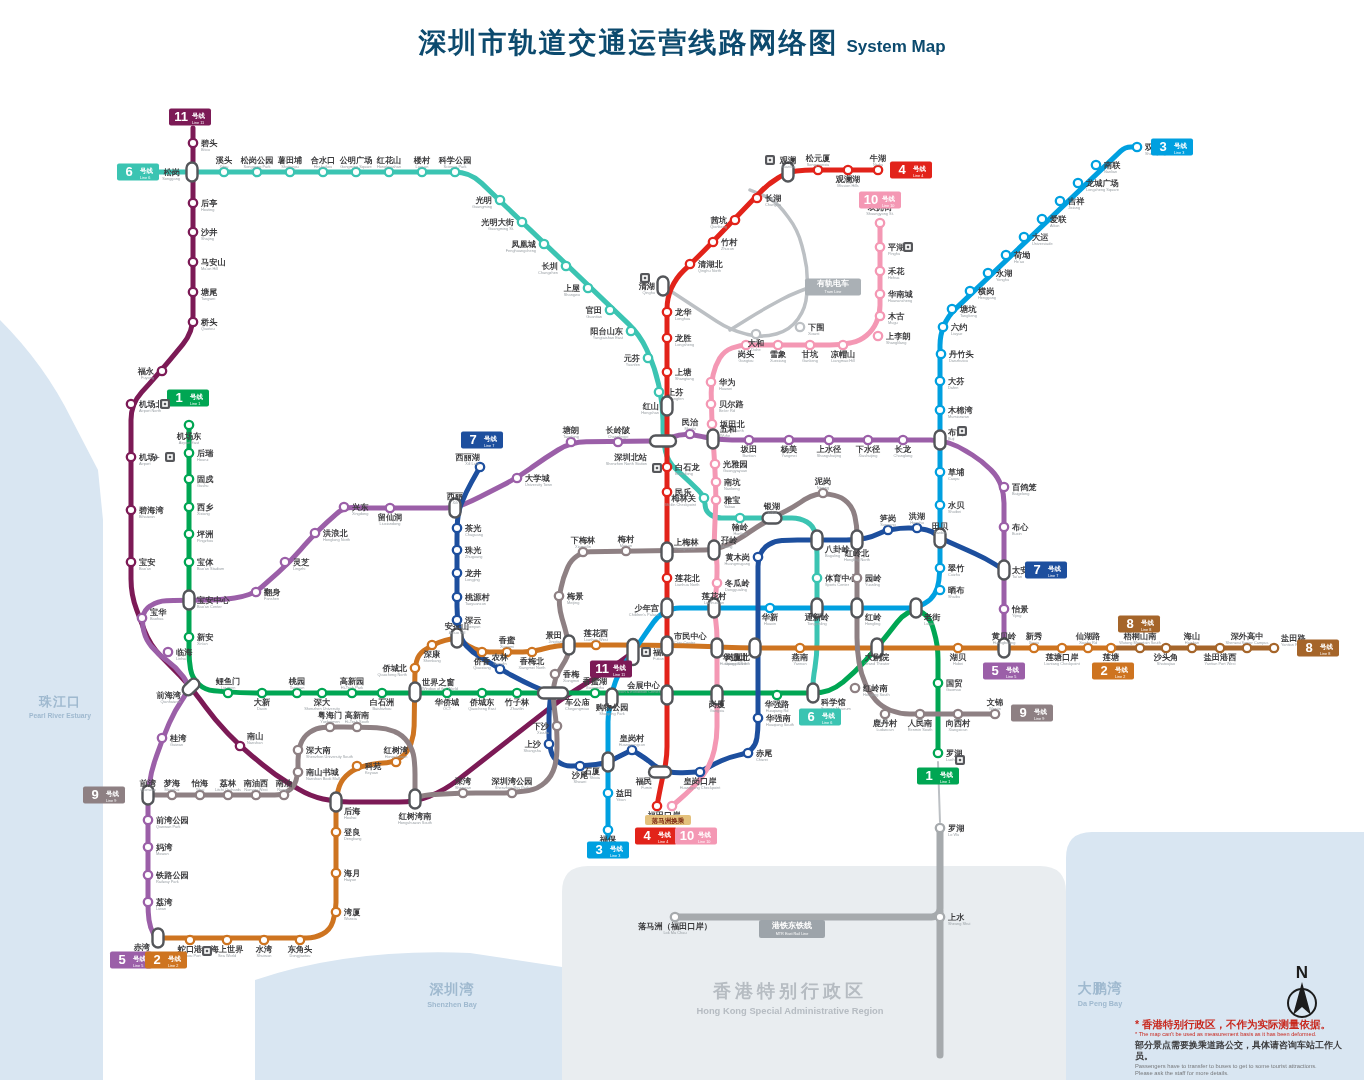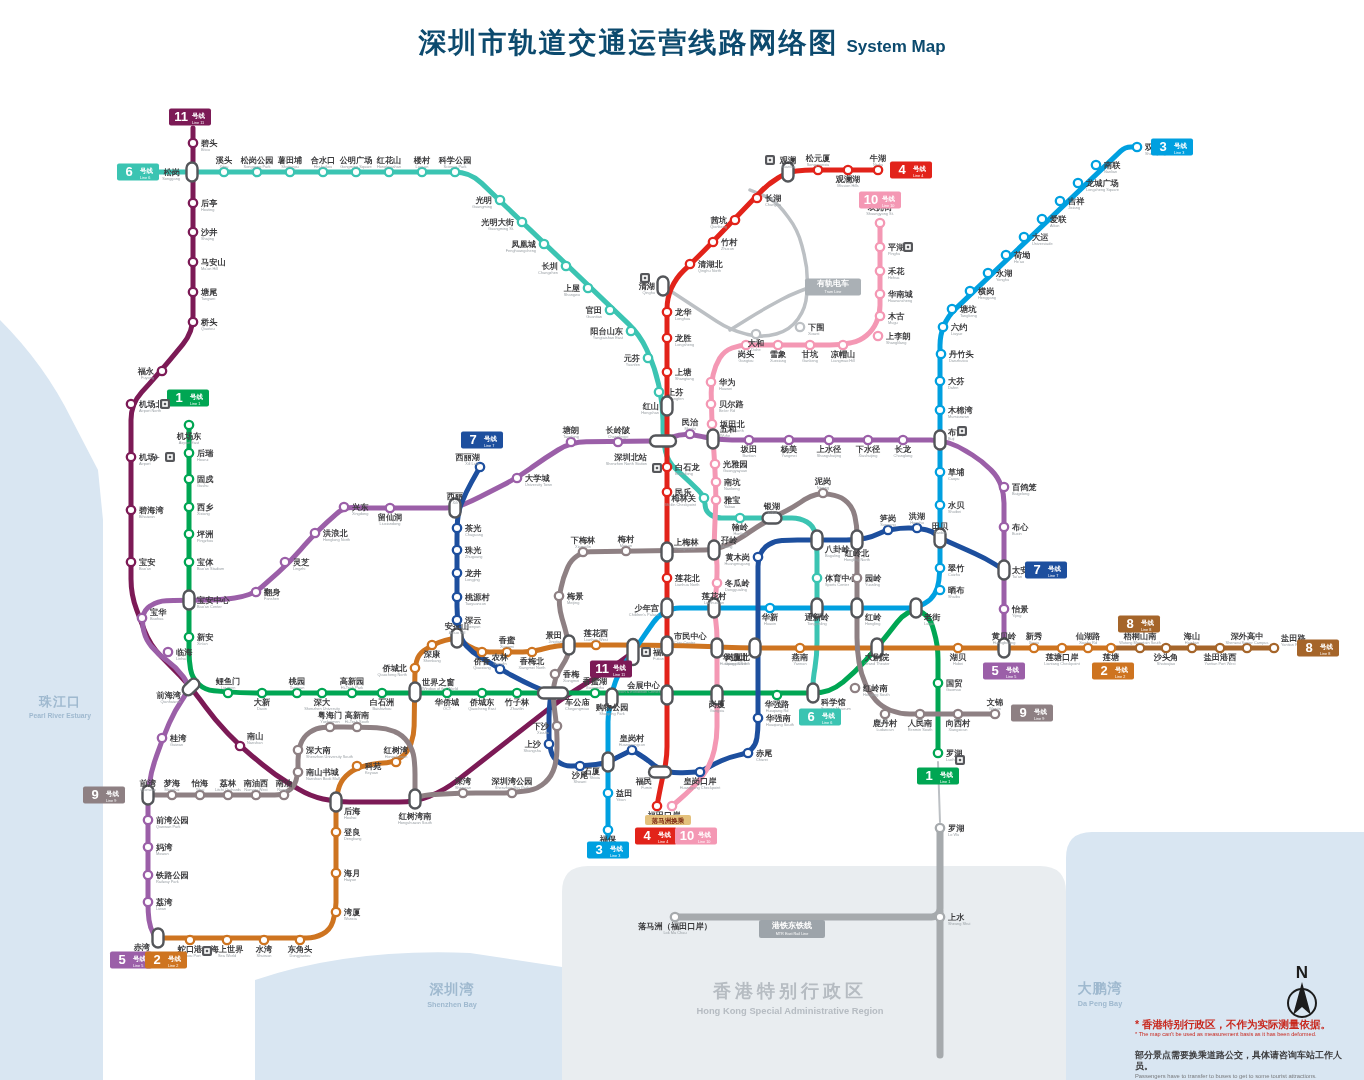--- a/index.html
+++ b/index.html
@@ -3,21 +3,21 @@
 <meta charset="utf-8">
 <style>
   html,body{margin:0;padding:0;background:#eef1f4;font-family:"Liberation Sans","DejaVu Sans",sans-serif;}
   .stage{position:relative;width:1364px;height:1080px;background:#fff;overflow:hidden;}
   svg{position:absolute;left:0;top:0;}
   .title{position:absolute;top:24px;left:0;width:100%;text-align:center;color:#0c4a6e;font-weight:bold;font-size:28px;letter-spacing:2px;}
   .title .en{font-size:17px;letter-spacing:0;margin-left:8px;}
   .notes{position:absolute;left:1135px;top:1018px;width:220px;line-height:1.25;}
   .notes .r1{color:#c8281e;font-size:10.5px;font-weight:bold;}
   .notes .r2{color:#c8281e;font-size:5.6px;}
-  .notes .b1{color:#3c3c3e;font-size:9px;font-weight:bold;margin-top:12px;}
+  .notes .b1{color:#3c3c3e;font-size:9px;font-weight:bold;margin-top:2px;}
   .notes .g1,.notes .g2{color:#77797c;font-size:5.8px;}
 </style>
 </head>
 <body>
 
 <div class="stage">
   <svg id="map" width="1364" height="1080" viewBox="0 0 1364 1080">
       <rect x="0" y="0" width="1364" height="1080" fill="#ffffff"></rect>
       <path d="M0,320 Q45,365 72,420 L98,470 L103,520 L103,1080 L0,1080 Z" fill="#d9e6f2"></path>
       <path d="M255,980 Q350,948 470,953 L562,967 L562,1080 L255,1080 Z" fill="#d9e6f2"></path>

